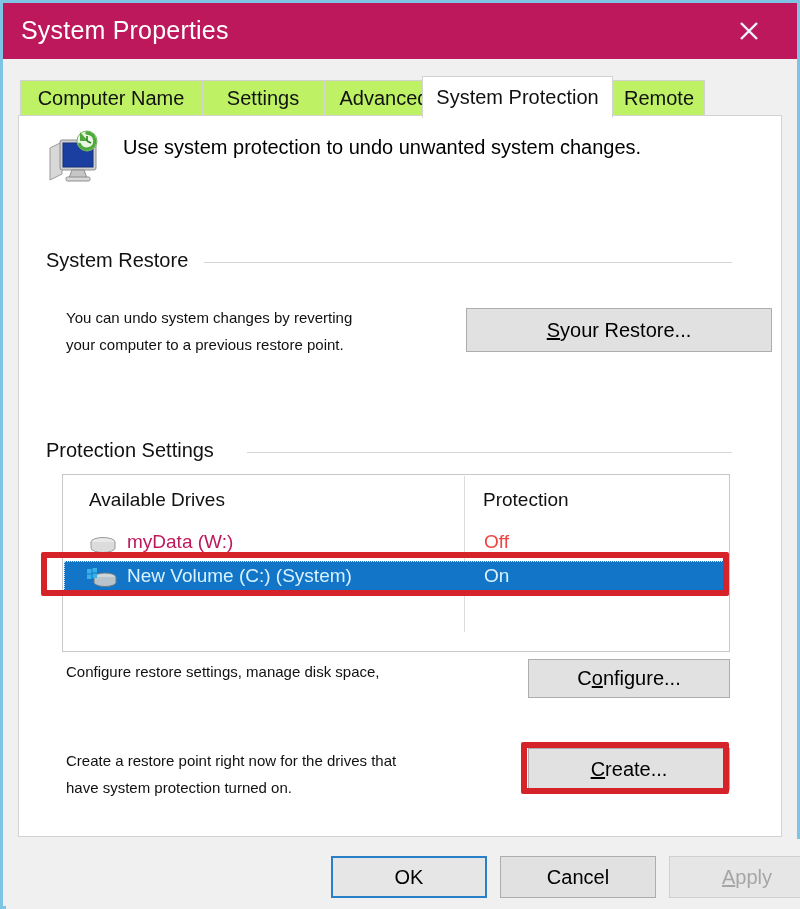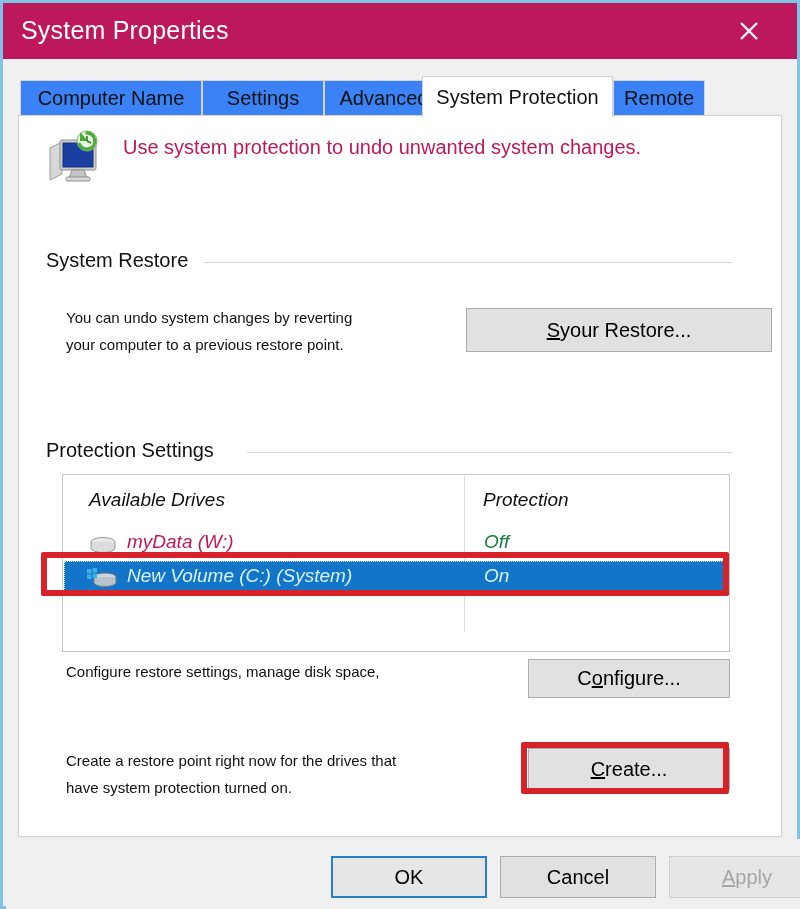--- a/index.html
+++ b/index.html
@@ -57,21 +57,21 @@
     position: absolute;
     left: 15px;
     top: 73px;
     width: 764px;
     height: 40px;
   }
   .tab {
     position: absolute;
     top: 4px;
     height: 36px;
-    background: #3b82f6;
+    background: #bef264;
     border-left: 1px solid #d3d3d3;
     border-right: 1px solid #d3d3d3;
     border-top: 1px solid #d3d3d3;
     box-sizing: border-box;
     font-size: 20px;
     color: #111111;
     line-height: 34px;
     text-align: center;
     white-space: nowrap;
     cursor: default;
@@ -103,21 +103,21 @@
     left: 25px;
     top: 12px;
     width: 60px;
     height: 58px;
   }
   #header-text {
     position: absolute;
     left: 104px;
     top: 20px;
     font-size: 20px;
-    color: #be185d;
+    color: #000000;
     white-space: nowrap;
   }
 
   
   .group-label {
     position: absolute;
     font-size: 20px;
     color: #111111;
     background: #ffffff;
     padding-right: 10px;
@@ -167,21 +167,20 @@
   #drives-list {
     position: absolute;
     left: 43px;
     top: 358px;
     width: 668px;
     height: 178px;
     background: #ffffff;
     border: 1px solid #c8c8c8;
     box-sizing: border-box;
     overflow: hidden;
-    font-style: italic;
   }
   #col-divider {
     position: absolute;
     left: 401px;
     top: 1px;
     width: 1px;
     height: 156px;
     background: #dcdcdc;
   }
   .list-head {
@@ -211,21 +210,21 @@
     font-size: 19px;
     color: #be185d;
     white-space: nowrap;
   }
   .drive-row.selected .drive-name { color: #d8f3ff; }
   .drive-prot {
     position: absolute;
     left: 420px;
     top: 4px;
     font-size: 19px;
-    color: #15803d;
+    color: #ef4444;
     white-space: nowrap;
   }
   .drive-row.selected .drive-prot { color: #d8f3ff; }
   .drive-icon {
     position: absolute;
     left: 22px;
     top: 6px;
     width: 34px;
     height: 24px;
   }

